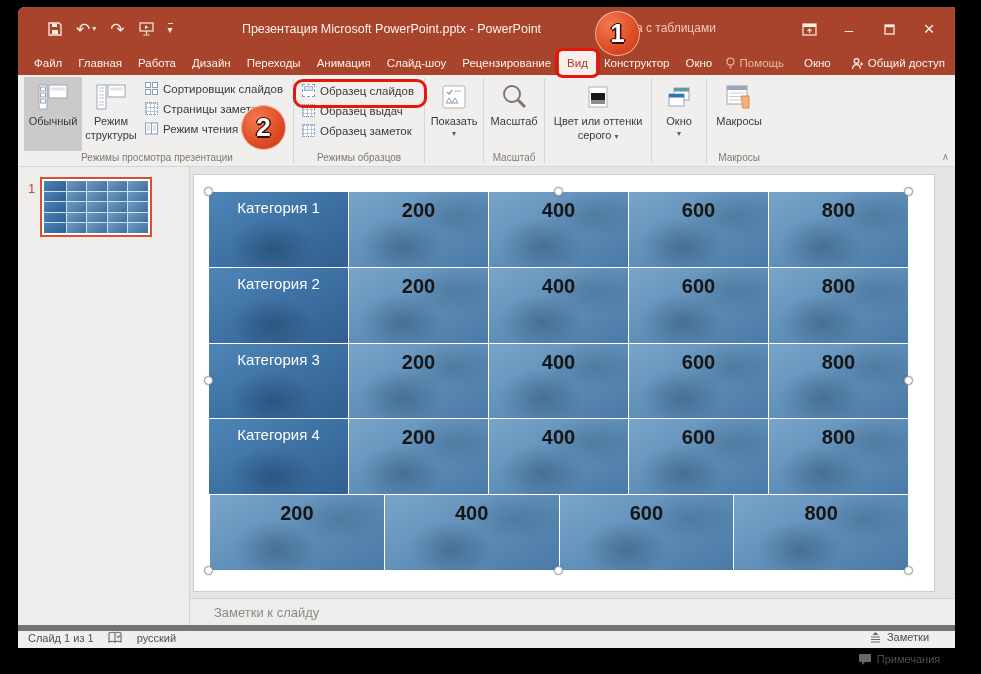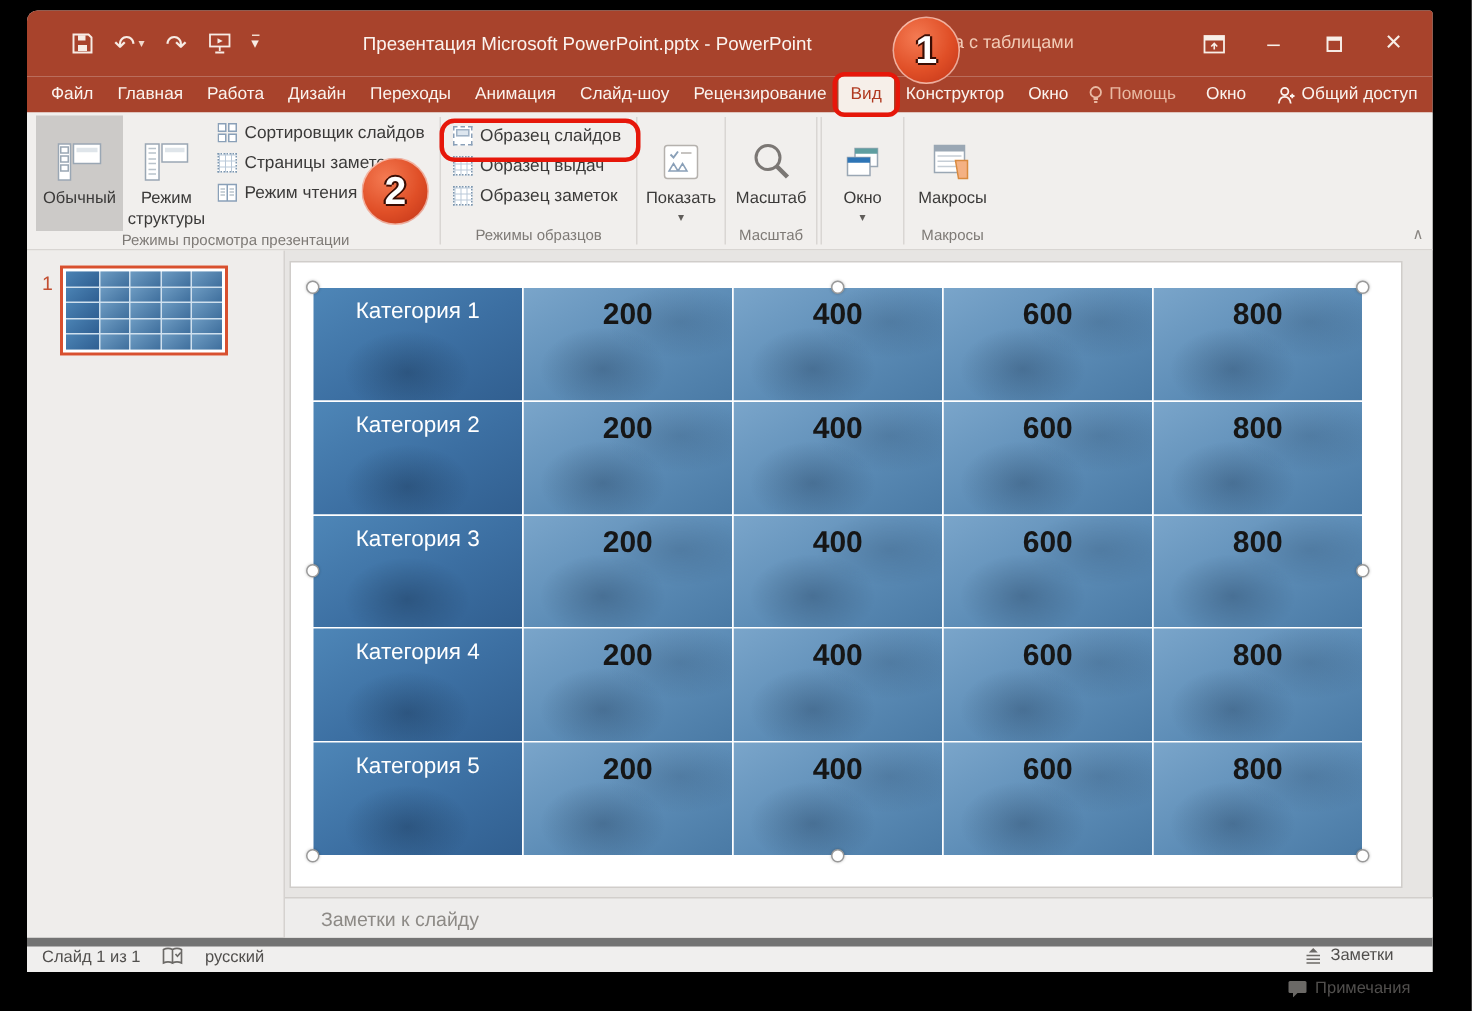--- a/index.html
+++ b/index.html
@@ -35,21 +35,21 @@
           height:24px; white-space:nowrap; }
   .rtab.dim { color:#e9b9a3; }
 
   
   .ribbon { position:relative; height:92px; background:#f1efed; border-bottom:1px solid #d8d5d2;
             display:flex; align-items:stretch; padding-left:4px; }
   .rgroup { display:flex; flex-direction:column; padding:2px 2px 0; }
   .rgroup-content { flex:1; display:flex; align-items:stretch; }
   .rgroup-label { text-align:center; font-size:10px; color:#7e7a76; padding:1px 4px 3px; white-space:nowrap; }
   .rdivider { width:1px; background:#d9d6d3; margin:3px 1px; }
-  .bigbtn { width:58px; display:flex; flex-direction:column; align-items:center; padding-top:16px;
+  .bigbtn { width:58px; display:flex; flex-direction:column; align-items:center; padding-top:5px;
             font-size:11px; color:#3b3a39; text-align:center; line-height:1.25; }
   .bigbtn.selected { background:#cccac8; }
   .bigbtn .bicon { width:32px; height:30px; display:flex; align-items:center; justify-content:center; margin-bottom:3px; }
   .smallcol { display:flex; flex-direction:column; justify-content:flex-start; padding:4px 4px 0 2px; gap:5px; }
   .smallbtn { display:flex; align-items:center; gap:5px; font-size:11.5px; color:#3b3a39; white-space:nowrap;
               position:relative; padding:1px 3px; }
   .sicon { width:13px; height:13px; flex:0 0 13px; }
   .caret-down { font-size:8px; color:#605d5a; }
   .ribbon-collapse { position:absolute; right:6px; bottom:4px; font-size:10px; color:#8a8682; }
   .box-grid { border:1px dotted #7d96ae; background:#fff; width:13px; height:13px;
@@ -324,20 +324,35 @@
               </svg>
           </span>
           <span>Масштаб</span>
         </div>
       </div>
       <div class="rgroup-label">Масштаб</div>
     </div>
 
     <div class="rdivider"></div>
 
+    <div class="rgroup">
+      <div class="rgroup-content">
+        <div class="bigbtn" style="width:100px;">
+          <span class="bicon">
+            <svg width="24" height="24" viewBox="0 0 24 24">
+                <rect x="3" y="2" width="18" height="20" fill="#fff" stroke="#b5b1ad"></rect>
+                <rect x="5" y="8" width="14" height="7" fill="#1a1a1a"></rect>
+                <rect x="5" y="15" width="14" height="4" fill="#8c8c8c"></rect>
+              </svg>
+          </span>
+          <span><span>Цвет или оттенки</span><br><span>серого</span> <span class="caret-down">▾</span></span>
+        </div>
+      </div>
+      <div class="rgroup-label"></div>
+    </div>
 
     <div class="rdivider"></div>
 
     <div class="rgroup">
       <div class="rgroup-content">
         <div class="bigbtn" style="width:48px;">
           <span class="bicon">
             <svg width="26" height="24" viewBox="0 0 26 24">
                 <rect x="8" y="3" width="15" height="12" fill="#fff" stroke="#9aa7b4"></rect>
                 <rect x="8" y="3" width="15" height="3.5" fill="#5f9ea0"></rect>
@@ -435,21 +450,20 @@
                 <div class="pcell">800</div>
               </div>
               <div class="prow">
                 <div class="pcell hd">Категория 4</div>
                 <div class="pcell">200</div>
                 <div class="pcell">400</div>
                 <div class="pcell">600</div>
                 <div class="pcell">800</div>
               </div>
               <div class="prow">
-                <div class="pcell hd">Категория 5</div>
                 <div class="pcell">200</div>
                 <div class="pcell">400</div>
                 <div class="pcell">600</div>
                 <div class="pcell">800</div>
               </div>
             </div>
             <div class="handle" style="left:-5px;top:-5px;"></div>
             <div class="handle" style="left:calc(50% - 5px);top:-5px;"></div>
             <div class="handle" style="right:-5px;top:-5px;"></div>
             <div class="handle" style="left:-5px;top:calc(50% - 5px);"></div>

